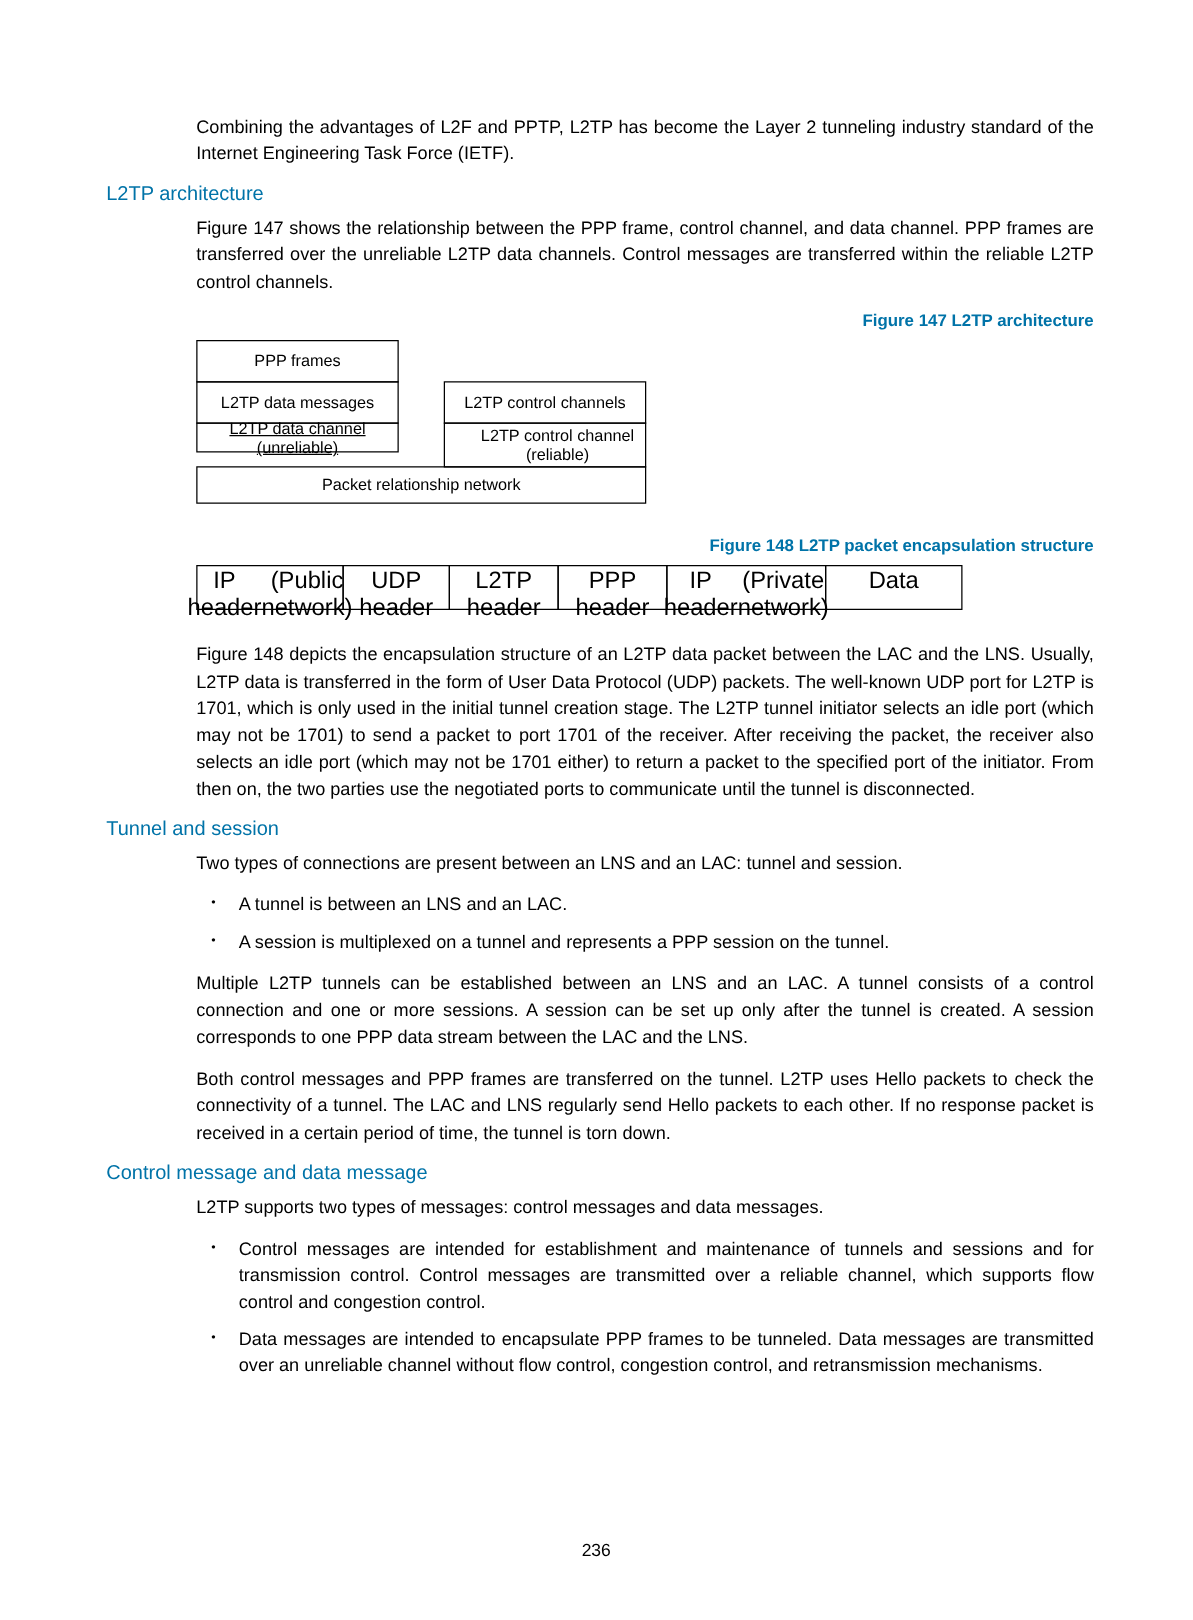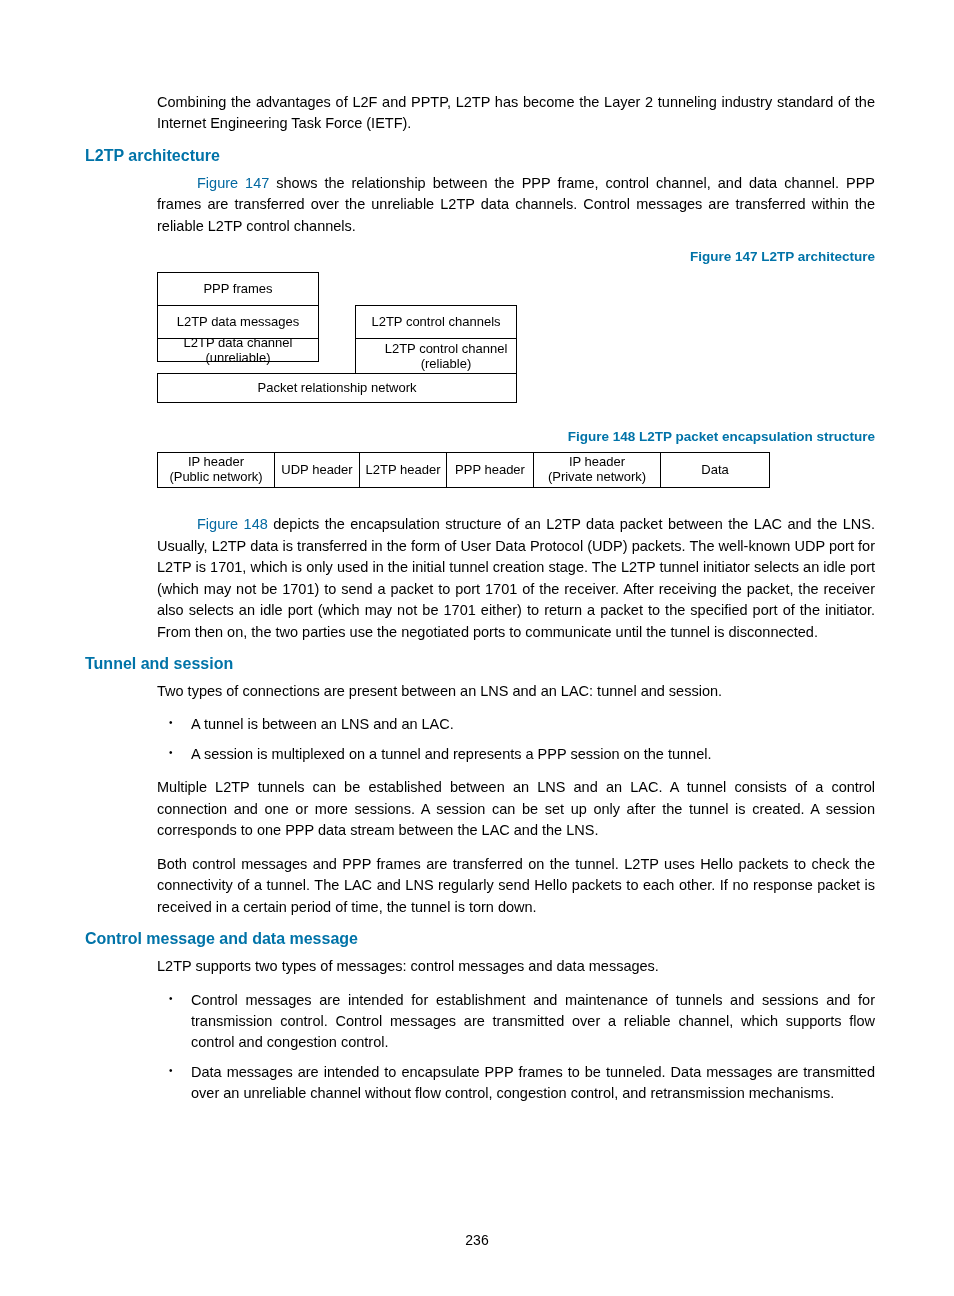--- a/index.html
+++ b/index.html
@@ -23,31 +23,31 @@
     font-size: 14.5px;
     line-height: 1.48;
     margin-left: 72px;
     margin-right: 0;
     text-align: justify;
   }
   .body-text p { margin: 0 0 12px 0; }
   .h2 {
     color: #0073a8;
     font-size: 16px;
-    font-weight: bold;
+    font-weight: normal;
     margin: 10px 0 8px 0;
   }
   .caption {
     color: #0073a8;
     font-size: 13.5px;
     font-weight: bold;
     margin: 8px 0 8px 72px;
     text-align: right;
   }
-  .link { color: #0369a1; margin-left: 40px; }
+  .link { color: #000000; }
   ul.bullets {
     list-style: none;
     padding: 0;
     margin: 0 0 12px 0;
   }
   ul.bullets li {
     position: relative;
     padding-left: 34px;
     margin: 0 0 8px 0;
     font-size: 14.5px;
@@ -74,35 +74,35 @@
     flex-direction: column;
     justify-content: center;
     box-sizing: border-box;
     line-height: 1.2;
     padding: 2px 4px;
   }
   .fig147-row { display: flex; }
   .fig147 .ppp   { width: 162px; height: 34px; }
   .fig147 .row2l { width: 162px; height: 34px; margin-top:-1px;text-align:center; }
   .fig147 .row2r { width: 162px; height: 34px; margin-top:-1px; margin-left: 36px; }
-  .fig147 .row3l { width: 162px; height: 24px; margin-top:-1px; }
+  .fig147 .row3l { width: 162px; height: 24px; margin-top:-1px;text-decoration:underline; }
   .fig147 .row3r { width: 162px; height: 36px; margin-top:-1px; margin-left: 36px; padding-left: 24px; }
   .fig147 .bottom { width: 360px; height: 30px; margin-top:-1px; }
   
   .fig148 {
     margin-left: 72px;
     display: flex;
     margin-bottom: 26px;
   }
   .fig148 .cell {
     border: 1px solid #000;
-    font-size: 13px;
+    font-size: 19px;
     text-align: center;
     display: flex;
-    flex-direction: column;
+    flex-direction: row;
     justify-content: center;
     height: 36px;
     box-sizing: border-box;
     line-height: 1.15;
     padding: 1px 4px;
   }
   .fig148 .cell + .cell { margin-left: -1px; }
   .pageno {
     position: absolute;
     bottom: 48px;

